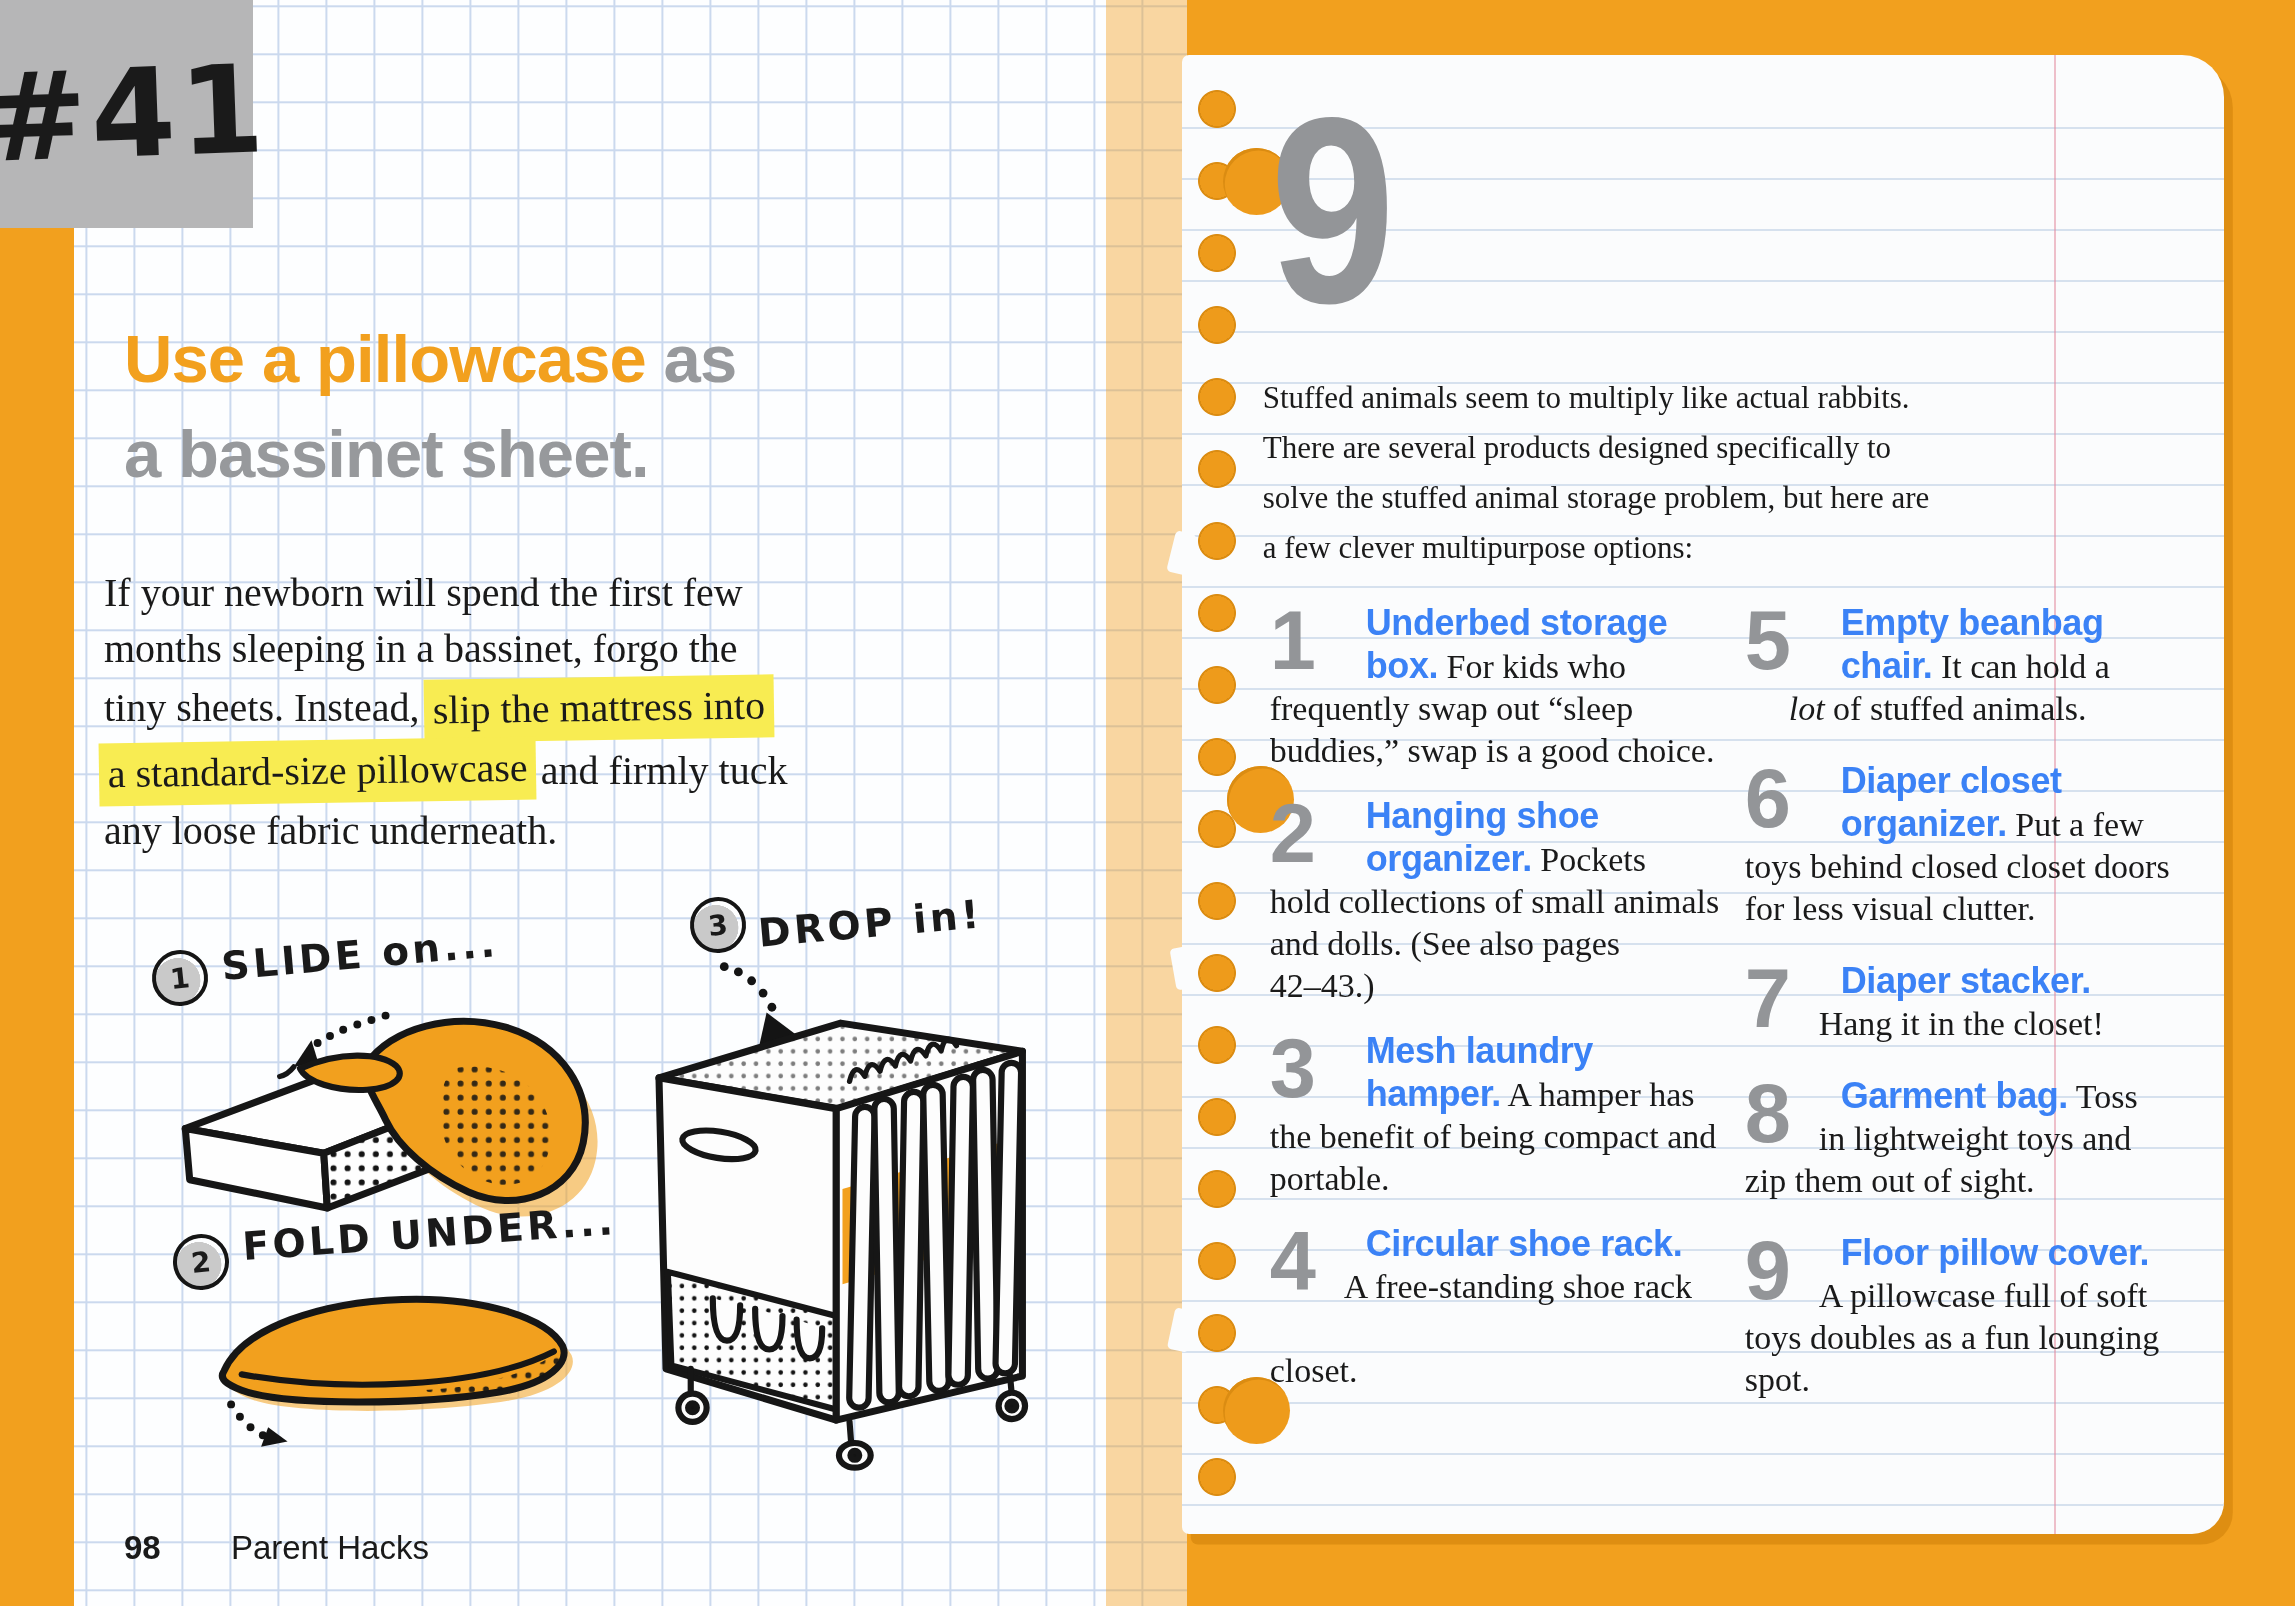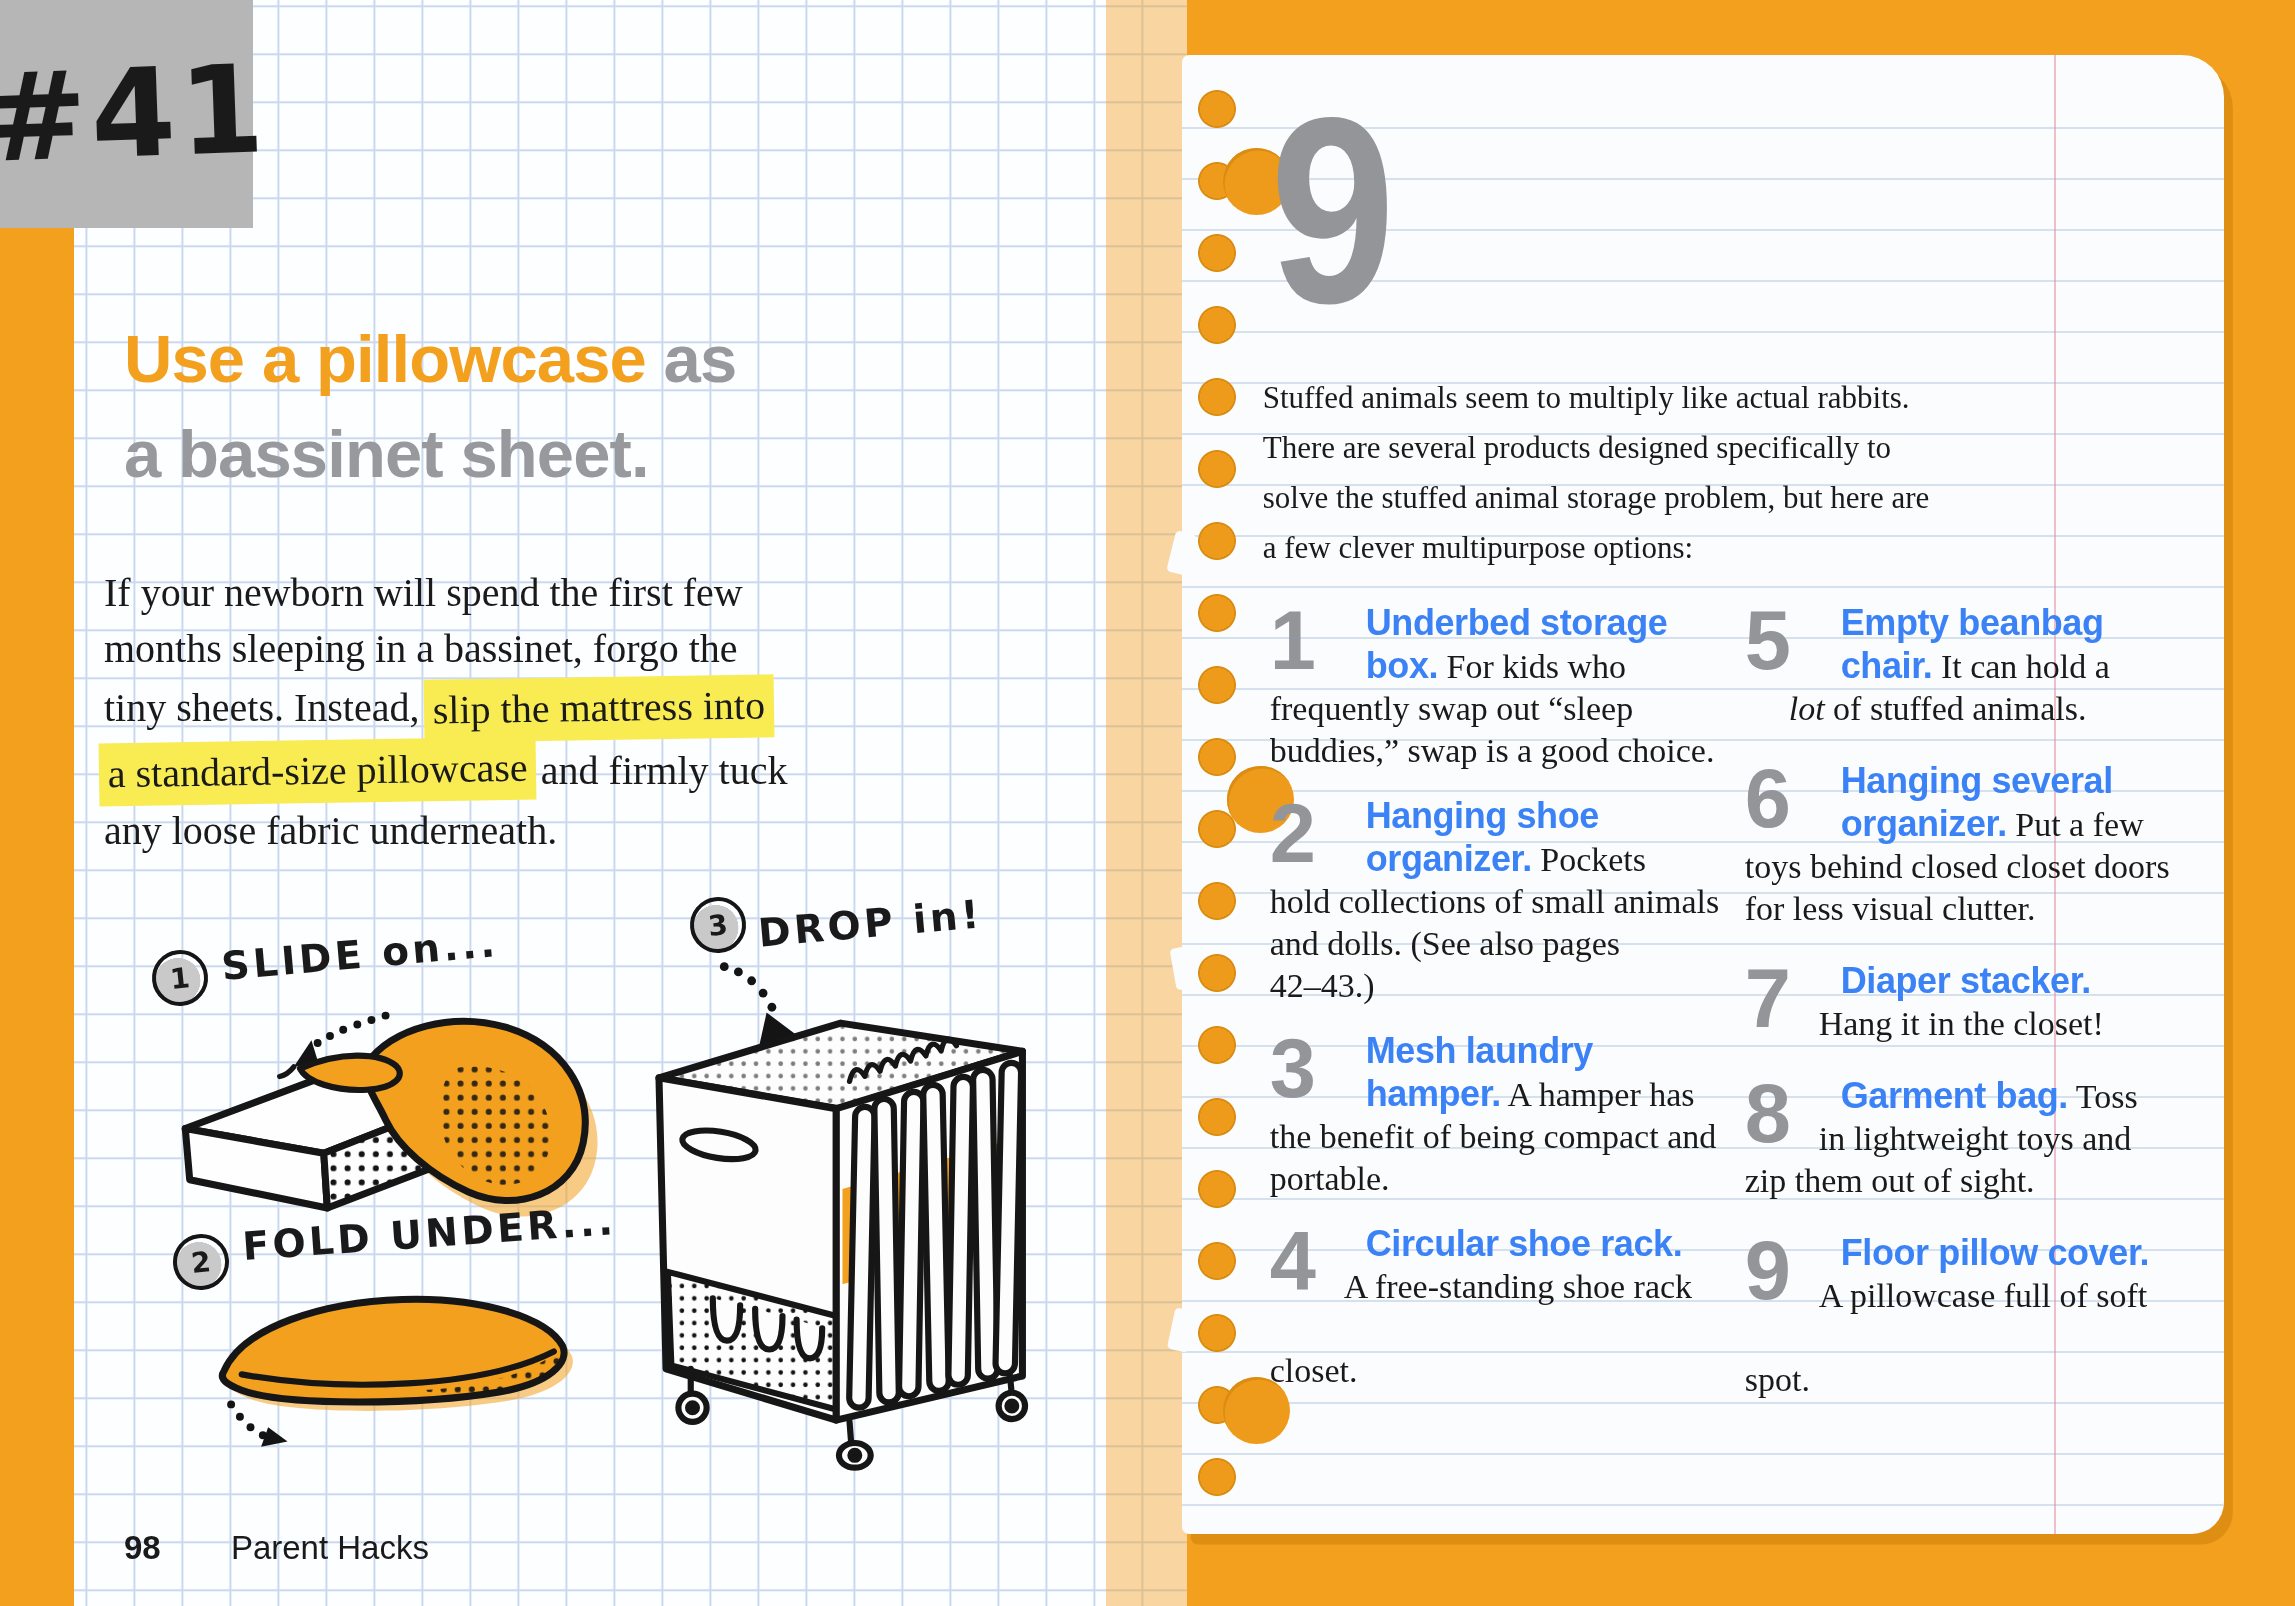--- a/index.html
+++ b/index.html
@@ -272,37 +272,37 @@
         </div>
       </div>
 
       <div class="col col-right">
         <div class="item">
           <span class="item-num">5</span><span class="h">Empty beanbag</span><br>
           <span class="h">chair.</span><span class="b"> It can hold a</span><br>
           <span class="b i">lot</span><span class="b"> of stuffed animals.</span>
         </div>
         <div class="item">
-          <span class="item-num">6</span><span class="h">Hanging several</span><br>
+          <span class="item-num">6</span><span class="h">Diaper closet</span><br>
           <span class="h">organizer.</span><span class="b"> Put a few</span><br>
           <span class="b">toys behind closed closet doors</span><br>
           <span class="b">for less visual clutter.</span>
         </div>
         <div class="item">
           <span class="item-num">7</span><span class="h">Diaper stacker.</span><br>
           <span class="b">Hang it in the closet!</span>
         </div>
         <div class="item">
           <span class="item-num">8</span><span class="h">Garment bag.</span><span class="b"> Toss</span><br>
           <span class="b">in lightweight toys and</span><br>
           <span class="b">zip them out of sight.</span>
         </div>
         <div class="item">
           <span class="item-num">9</span><span class="h">Floor pillow cover.</span><br>
           <span class="b">A pillowcase full of soft</span><br>
-          <br>
+          <span class="b">toys doubles as a fun lounging</span><br>
           <span class="b">spot.</span>
         </div>
       </div>
     </div>
   </div>
 </div>
 
 
 </body></html>

